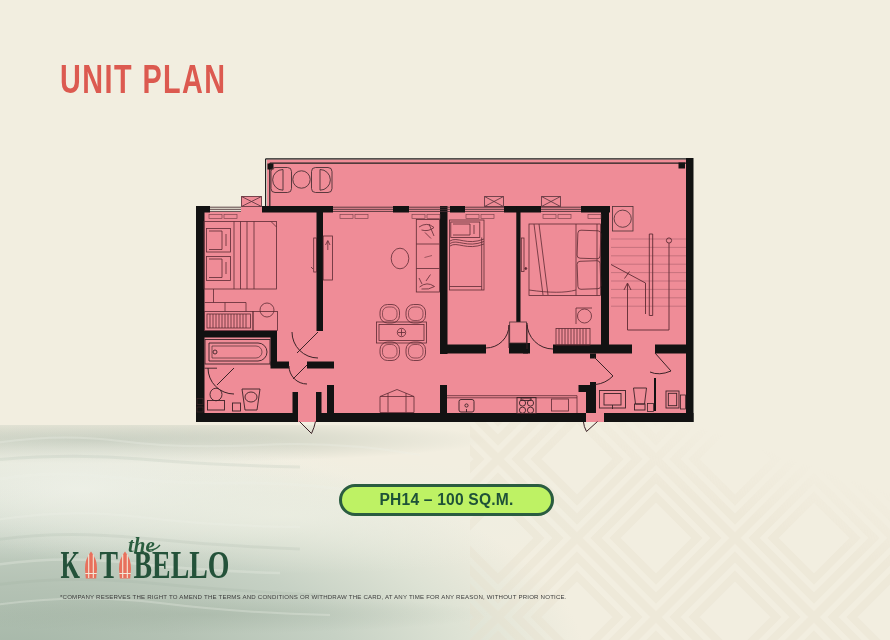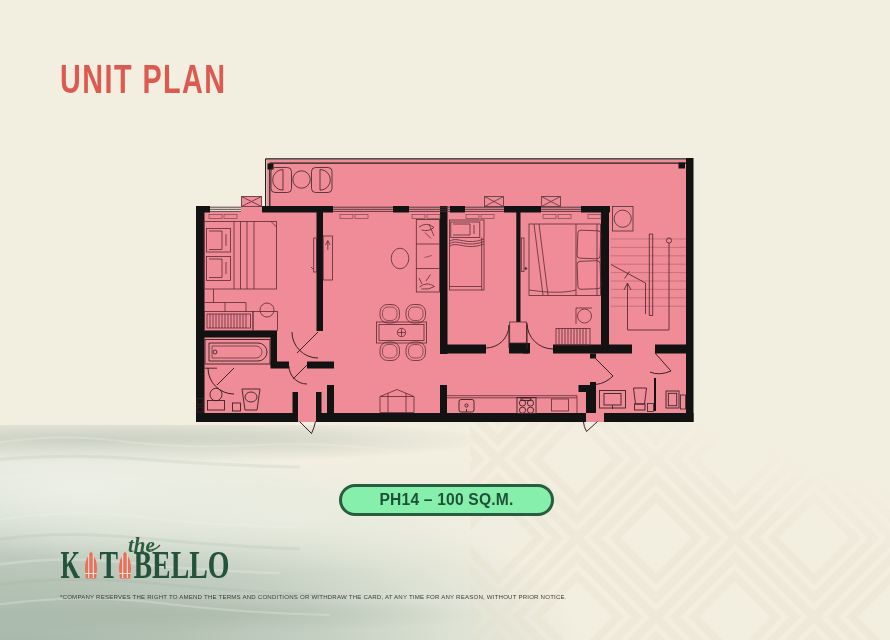--- a/index.html
+++ b/index.html
@@ -2,21 +2,21 @@
 <html><head>
 <meta charset="utf-8">
 <style>
   html,body{margin:0;padding:0;}
   body{width:890px;height:640px;position:relative;overflow:hidden;
        background:#f2eee0;font-family:"Liberation Sans",sans-serif;}
   #title{position:absolute;left:60px;top:57px;color:#dc5a50;
          font-weight:bold;font-size:40px;letter-spacing:2px;
          transform:scaleX(.72);transform-origin:left top;white-space:nowrap;}
   #badge{position:absolute;left:339px;top:484px;width:209px;height:26px;
-         background:#86efac;border:3px solid #2a5c40;border-radius:17px;
+         background:#bef264;border:3px solid #2a5c40;border-radius:17px;
          display:flex;align-items:center;justify-content:center;}
   #badge span{color:#1e5138;font-weight:bold;font-size:15.6px;letter-spacing:.2px;}
   #disc{position:absolute;left:60px;top:593px;font-size:6.1px;color:#3c3c3c;
         letter-spacing:.2px;}
 </style>
 </head>
 <body>
 
 <div id="water" style="position:absolute;left:0;top:425px;width:680px;height:215px;
   background:

